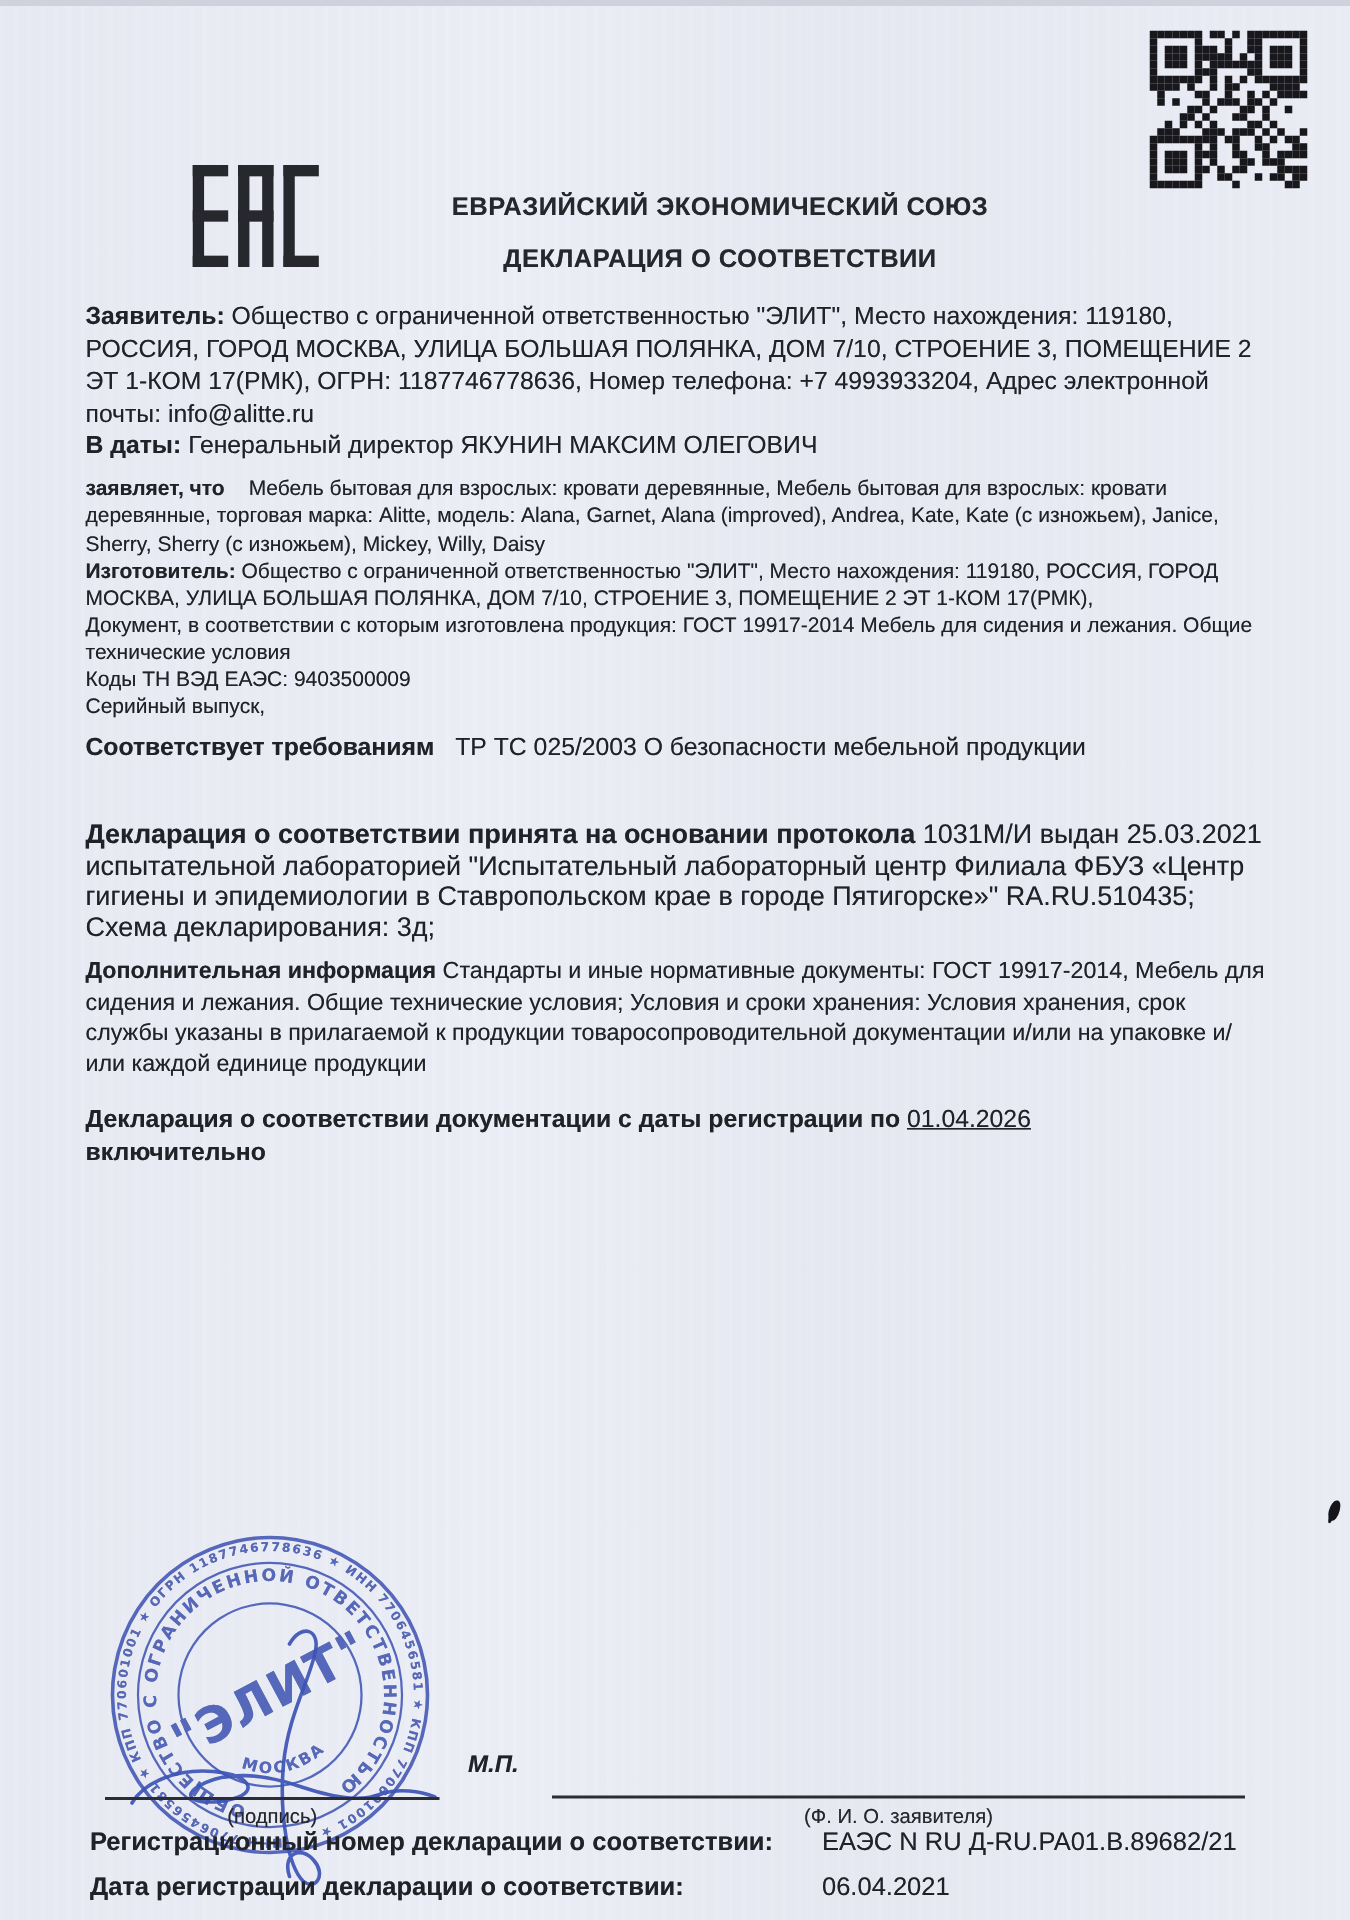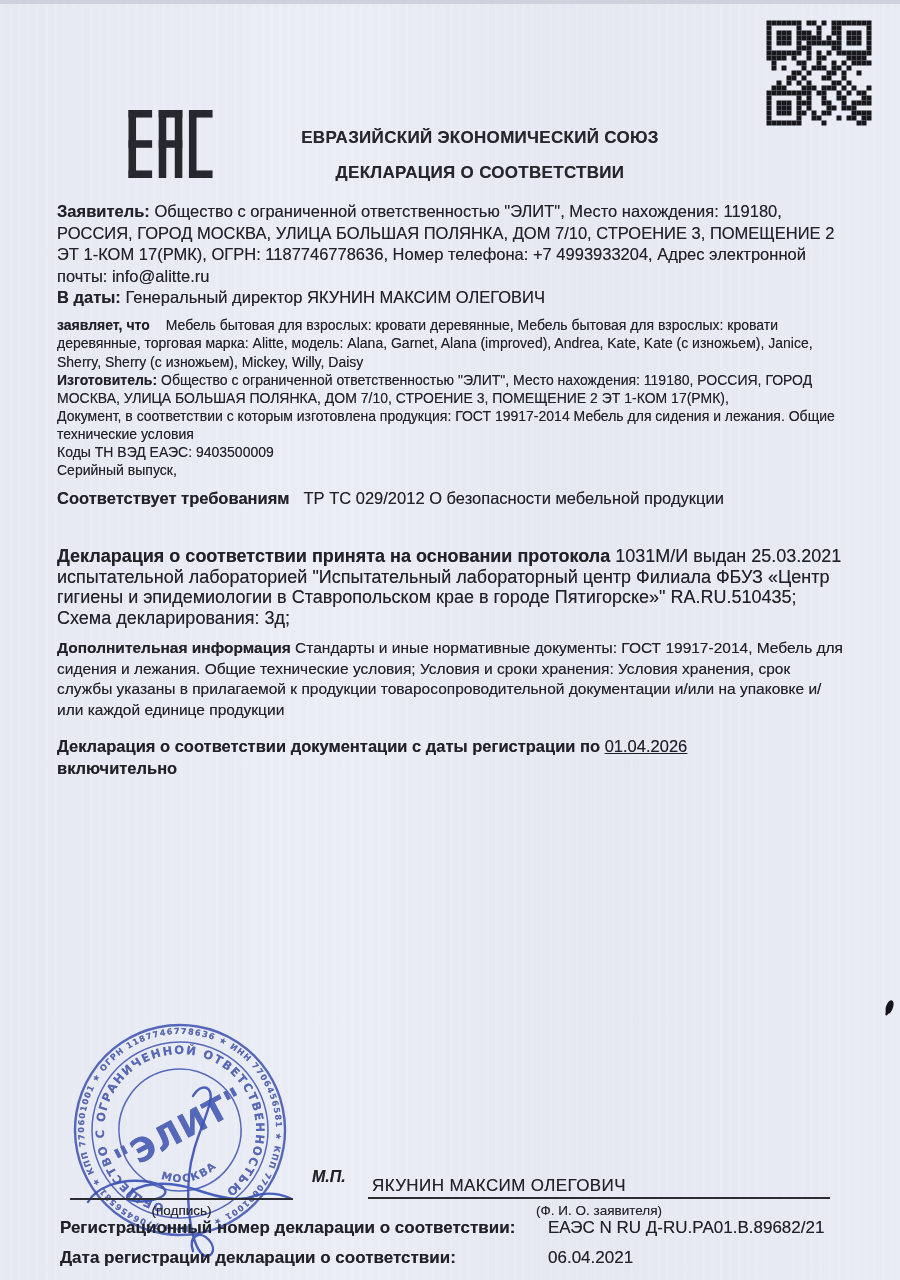--- a/index.html
+++ b/index.html
@@ -317,21 +317,21 @@
 
   <div id="textcol" class="abs">
     <p class="p-applicant"><span class="lbl">Заявитель:</span> <span>Общество с ограниченной ответственностью "ЭЛИТ", Место нахождения: 119180, РОССИЯ, ГОРОД МОСКВА, УЛИЦА БОЛЬШАЯ ПОЛЯНКА, ДОМ 7/10, СТРОЕНИЕ 3, ПОМЕЩЕНИЕ 2 ЭТ 1-КОМ 17(РМК), ОГРН: 1187746778636, Номер телефона: +7 4993933204, Адрес электронной почты: info@alitte.ru</span></p>
     <p class="p-inperson"><span class="lbl">В даты:</span> <span>Генеральный директор ЯКУНИН МАКСИМ ОЛЕГОВИЧ</span></p>
     <p class="p-declares"><span class="lbl">заявляет, что</span><span>Мебель бытовая для взрослых: кровати деревянные, Мебель бытовая для взрослых: кровати деревянные, торговая марка: Alitte, модель: Alana, Garnet, Alana (improved),  Andrea, Kate, Kate (с изножьем), Janice, Sherry, Sherry (с изножьем), Mickey, Willy, Daisy</span></p>
     <p class="p-manuf"><span class="lbl">Изготовитель:</span> <span>Общество с ограниченной ответственностью "ЭЛИТ", Место нахождения: 119180, РОССИЯ, ГОРОД МОСКВА, УЛИЦА БОЛЬШАЯ ПОЛЯНКА, ДОМ 7/10, СТРОЕНИЕ 3, ПОМЕЩЕНИЕ 2 ЭТ 1-КОМ 17(РМК),</span><br>
       <span>Документ, в соответствии с которым изготовлена продукция: ГОСТ 19917-2014 Мебель для сидения и лежания. Общие технические условия</span><br>
       <span>Коды ТН ВЭД ЕАЭС: 9403500009</span><br>
       <span>Серийный выпуск,</span>
     </p>
-    <p class="p-compliance"><span class="lbl">Соответствует требованиям</span><span>ТР ТС 029/2012 О безопасности мебельной продукции</span></p>
+    <p class="p-compliance"><span class="lbl">Соответствует требованиям</span><span>ТР ТС 025/2003 О безопасности мебельной продукции</span></p>
     <p class="p-basis"><span class="lbl">Декларация о соответствии принята на основании протокола</span> <span>1031М/И выдан 25.03.2021 испытательной лабораторией "Испытательный лабораторный центр Филиала ФБУЗ «Центр гигиены и эпидемиологии в Ставропольском крае в городе Пятигорске»" RA.RU.510435; Схема декларирования: 3д;</span></p>
     <p class="p-additional"><span class="lbl">Дополнительная информация</span> <span>Стандарты и иные нормативные документы: ГОСТ 19917-2014, Мебель для сидения и лежания. Общие технические условия; Условия и сроки хранения: Условия хранения, срок службы указаны в прилагаемой к продукции товаросопроводительной документации и/или на упаковке и/или каждой единице продукции</span></p>
     <p class="p-validity"><span>Декларация о соответствии документации с даты регистрации по</span> <span class="val">01.04.2026</span> <span>включительно</span></p>
   </div>
 
   <div class="abs" style="left:60px;top:1006px;opacity:.88;">
     <svg width="240" height="240" viewBox="0 0 240 240">
       <defs>
         <path id="rOuter" d="M120,216 a96,96 0 1,1 0.1,0"></path>
         <path id="rMain" d="M120,196 a76,76 0 1,1 0.1,0"></path>
@@ -359,21 +359,20 @@
         <path d="M 214 132 C 226 128 240 130 250 134"></path>
       </g>
     </svg>
   </div>
 
   <div class="abs mp" style="left:312px;top:1164px;">М.П.</div>
 
   <div class="abs sig-line" style="left:70px;top:1194px;width:223px;"></div>
   <div class="abs cap" style="left:70px;top:1199px;width:223px;">(подпись)</div>
 
-  <div class="abs fio-name" style="left:372px;top:1172px;">ЯКУНИН МАКСИМ ОЛЕГОВИЧ</div>
   <div class="abs sig-line" style="left:368px;top:1193px;width:462px;"></div>
   <div class="abs reg-label" style="left:60px;top:1214px;">Регистрационный номер декларации о соответствии:</div>
 
   <div class="abs cap" style="left:368px;top:1199px;width:462px;">(Ф. И. О. заявителя)</div>
   <div class="abs reg-value" style="left:548px;top:1214px;">ЕАЭС N RU Д-RU.РА01.В.89682/21</div>
   <div class="abs reg-label" style="left:60px;top:1244px;">Дата регистрации декларации о соответствии:</div>
   <div class="abs reg-value" style="left:548px;top:1244px;">06.04.2021</div>
 
   <div id="ink-blob" class="abs"></div>
 

